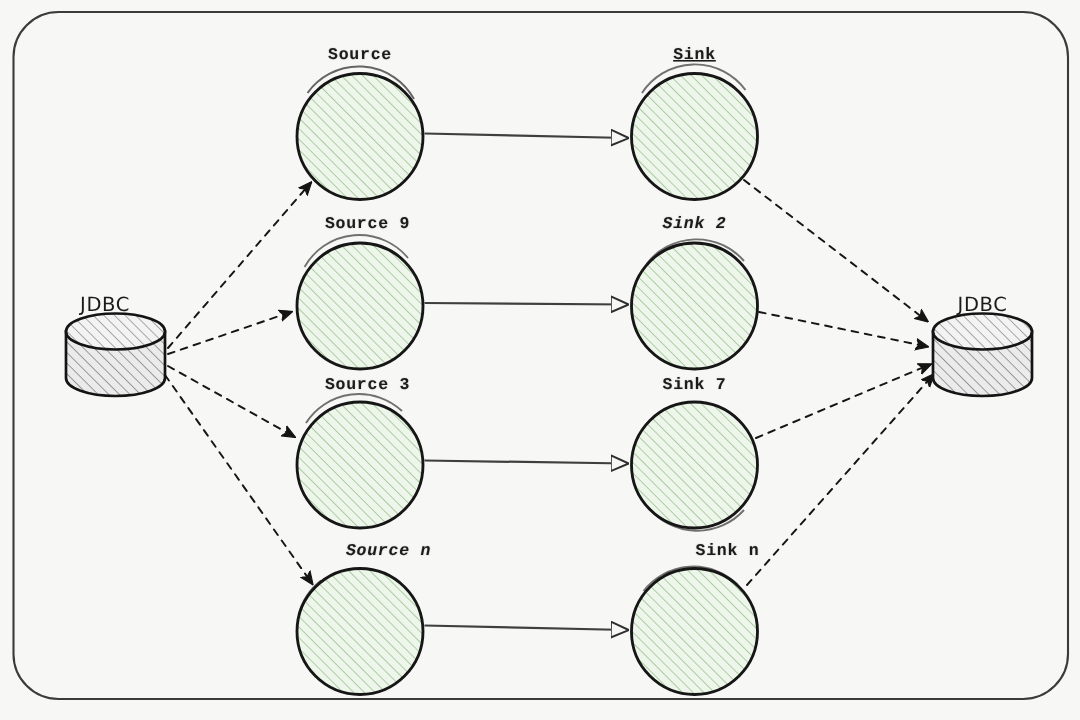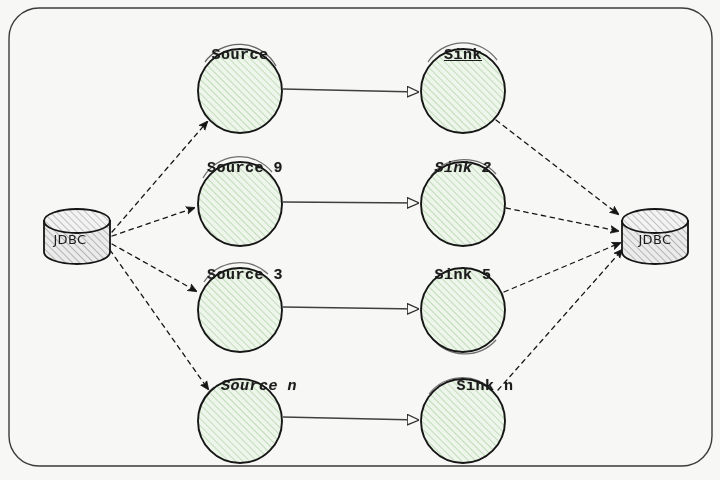--- a/index.html
+++ b/index.html
@@ -18,39 +18,37 @@
   #diagram-svg {
     position: absolute;
     left: 0;
     top: 0;
     width: 720px;
     height: 480px;
   }
   .node-label {
     position: absolute;
     font-family: "Liberation Mono", "DejaVu Sans Mono", monospace;
-    font-size: 15px;
+    font-size: 11px;
     font-weight: 700;
     color: #1b1b1b;
     letter-spacing: 0.5px;
     white-space: nowrap;
     transform: translateX(-50%);
     text-shadow: 0 0 1px rgba(0,0,0,0.28);
-    margin-top: 16px;
   }
   .db-label {
     position: absolute;
     font-family: "DejaVu Sans", "Liberation Sans", sans-serif;
     font-size: 13px;
     font-weight: 400;
     color: #1b1b1b;
     white-space: nowrap;
     transform: translateX(-50%);
     letter-spacing: 0.4px;
-    margin-top: 36px;
   }
 </style>
 </head>
 <body>
 
 <div id="canvas">
 
   <svg id="diagram-svg" viewBox="0 0 720 480">
     <defs>
       <pattern id="greenHatch" patternUnits="userSpaceOnUse" width="5" height="5" patternTransform="rotate(-45)">
@@ -151,16 +149,16 @@
   <div class="db-label" style="left:70px; top:196px;">JDBC</div>
   <div class="db-label" style="left:655px; top:196px;">JDBC</div>
 
   <div class="node-label" style="left:240px; top:31px;">Source</div>
   <div class="node-label" style="left:245px; top:144px;">Source 9</div>
   <div class="node-label" style="left:245px; top:251px;">Source 3</div>
   <div class="node-label" style="left:259px; top:362px;font-style:italic;">Source n</div>
 
   <div class="node-label" style="left:463px; top:31px;text-decoration:underline;">Sink</div>
   <div class="node-label" style="left:463px; top:144px;font-style:italic;">Sink 2</div>
-  <div class="node-label" style="left:463px; top:251px;">Sink 5</div>
+  <div class="node-label" style="left:463px; top:251px;">Sink 7</div>
   <div class="node-label" style="left:485px; top:362px;">Sink n</div>
 
 </div>
 
 </body></html>

